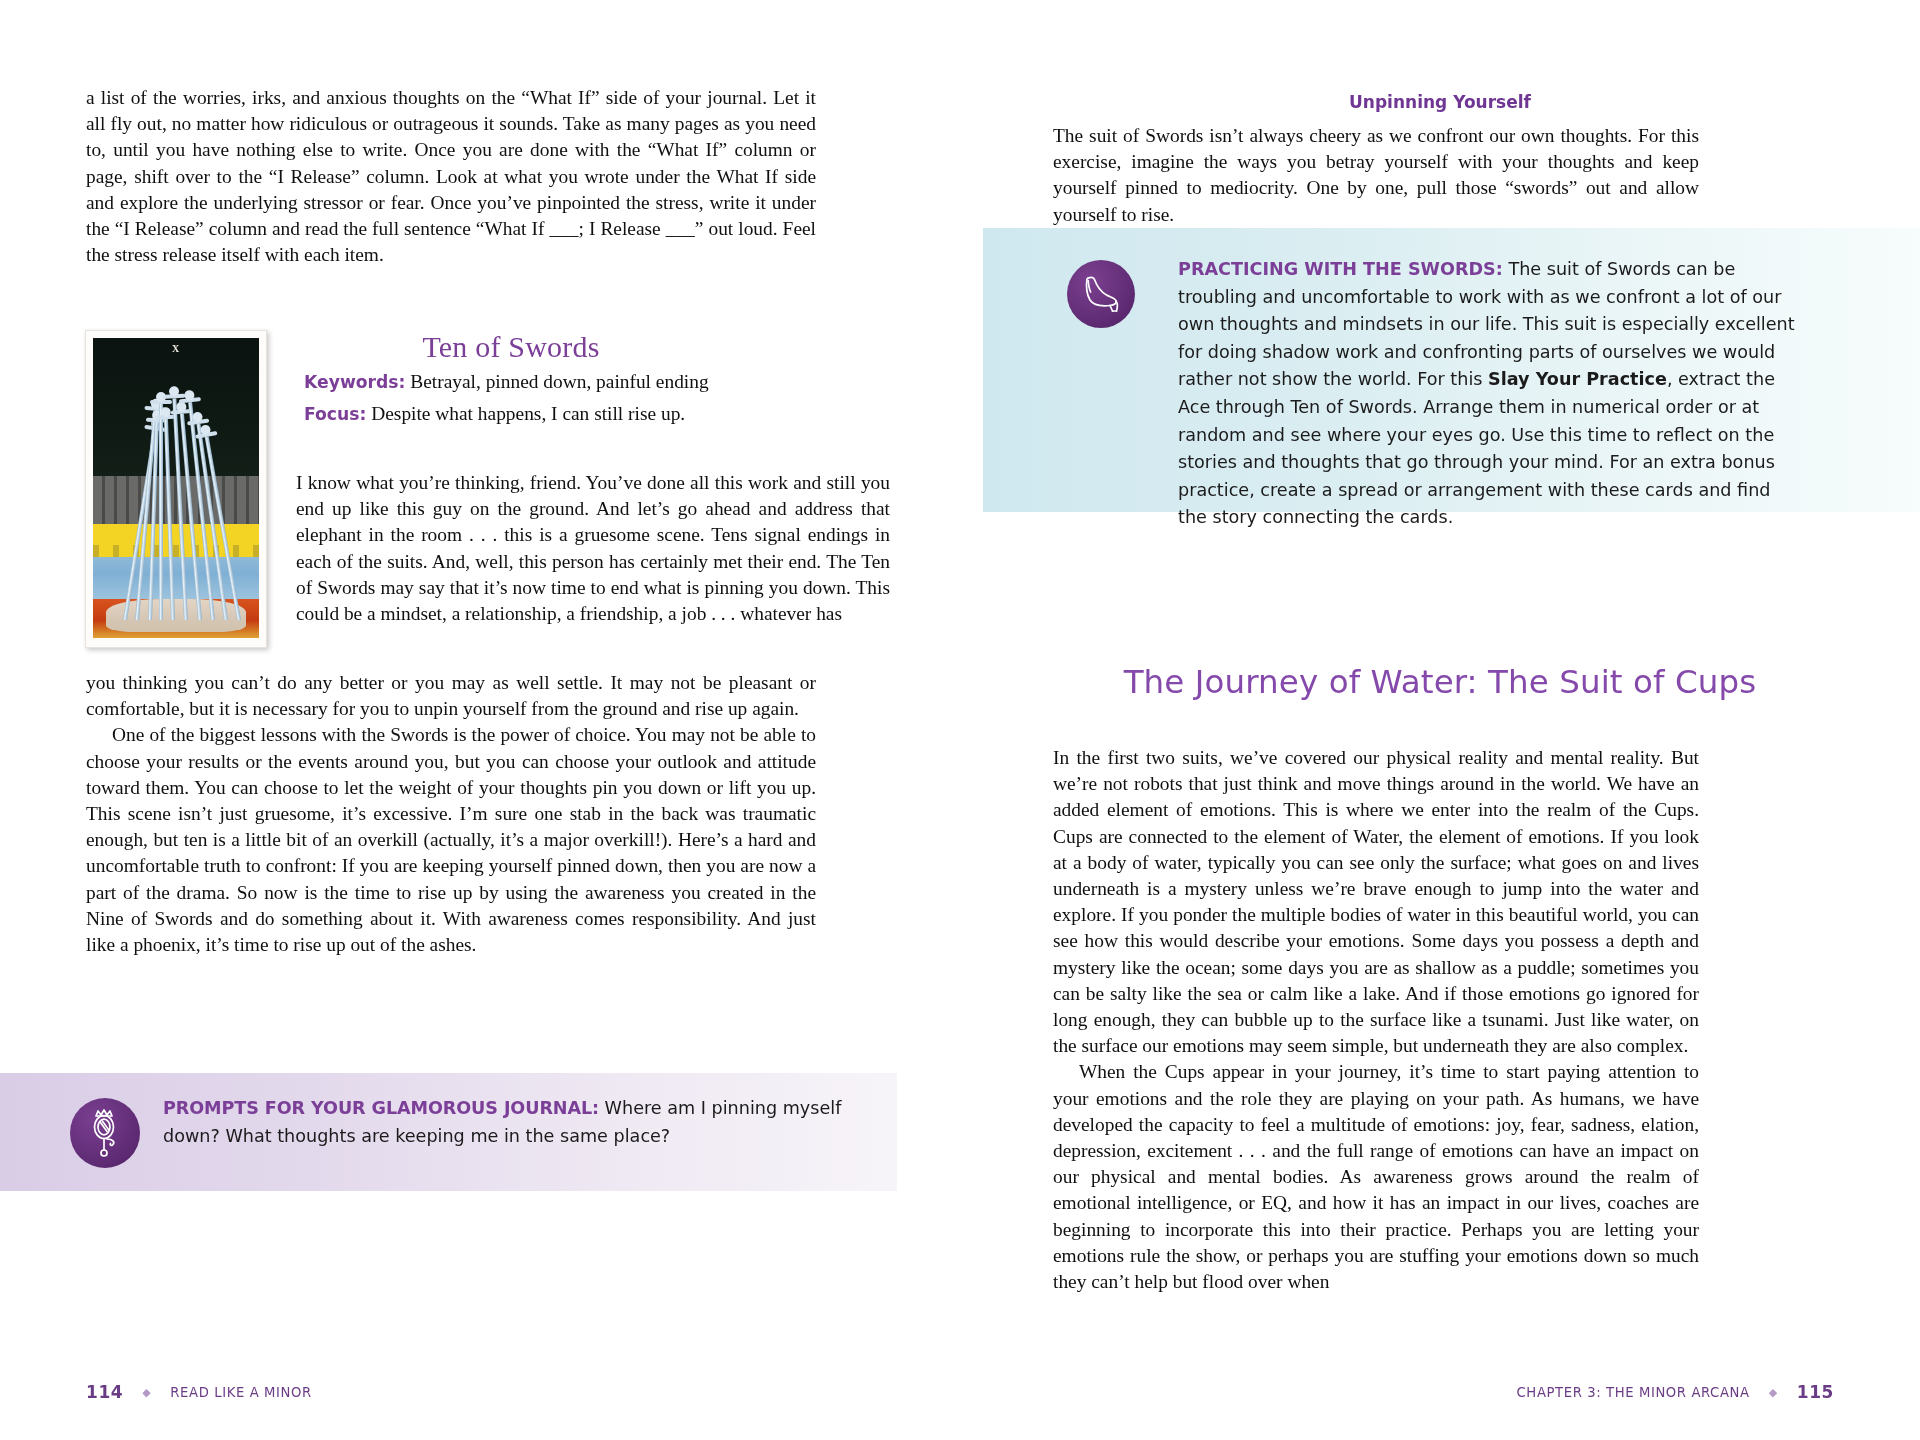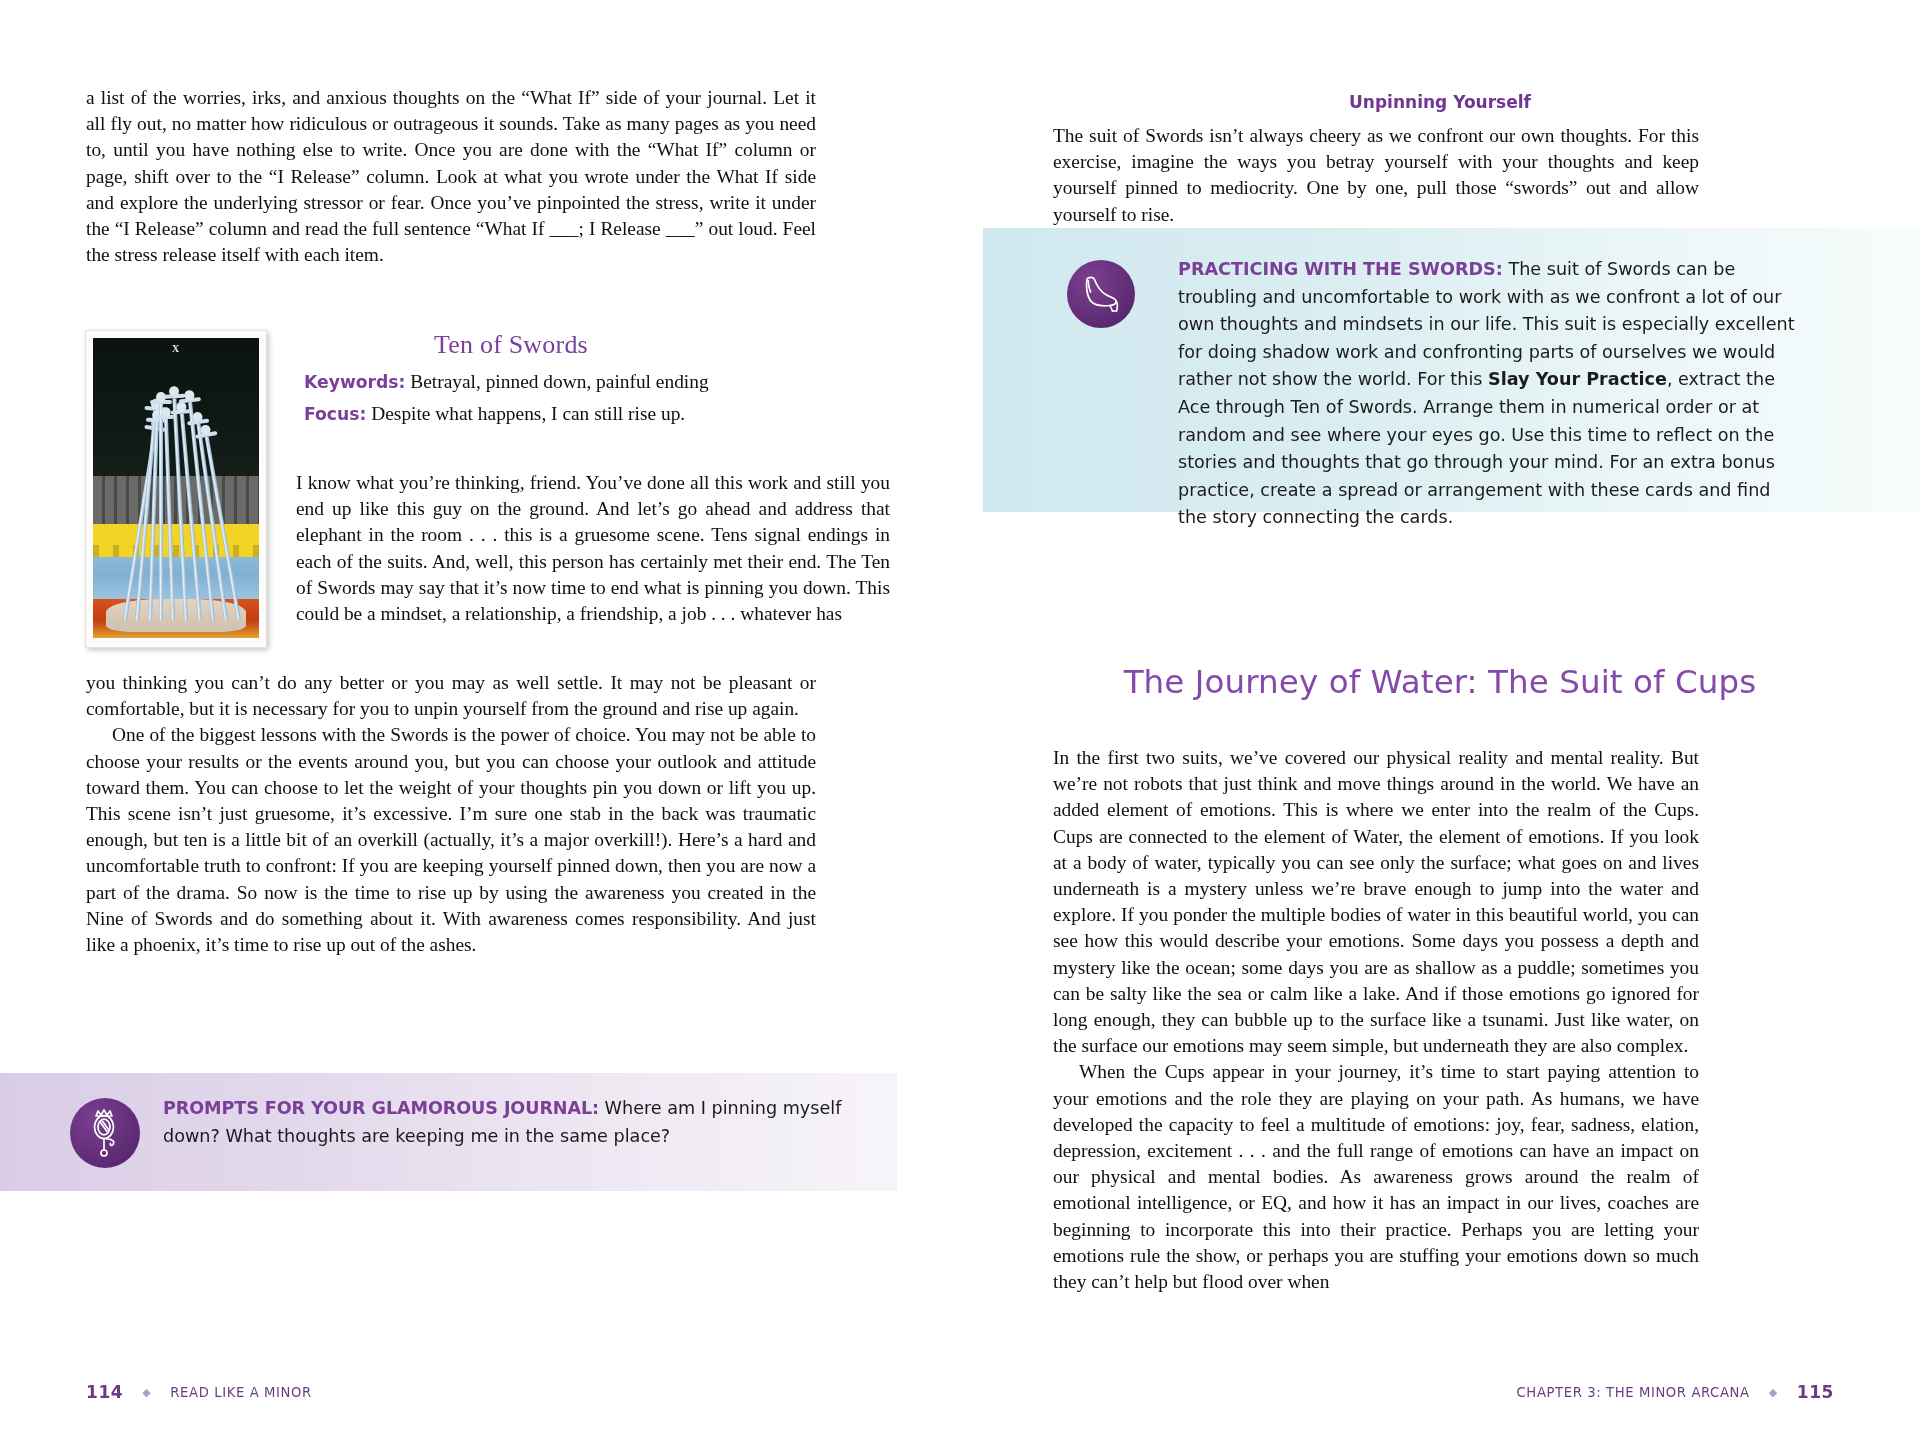--- a/index.html
+++ b/index.html
@@ -122,21 +122,21 @@
     width: 10px; height: 10px;
     background: #dbe8f2;
     border-radius: 50%;
   }
 
   #ten-title {
     position: absolute;
     left: 296px; top: 330px; width: 430px;
     text-align: center;
     font-family: "Liberation Serif", serif;
-    font-size: 26px;
+    font-size: 30px;
     color: #7b3f98;
     letter-spacing: .2px;
   }
   .kv-line {
     position: absolute;
     left: 284px; width: 470px;
     font-family: "Liberation Serif", serif;
     font-size: 19.4px;
     line-height: 26px;
     color: #110f10;

